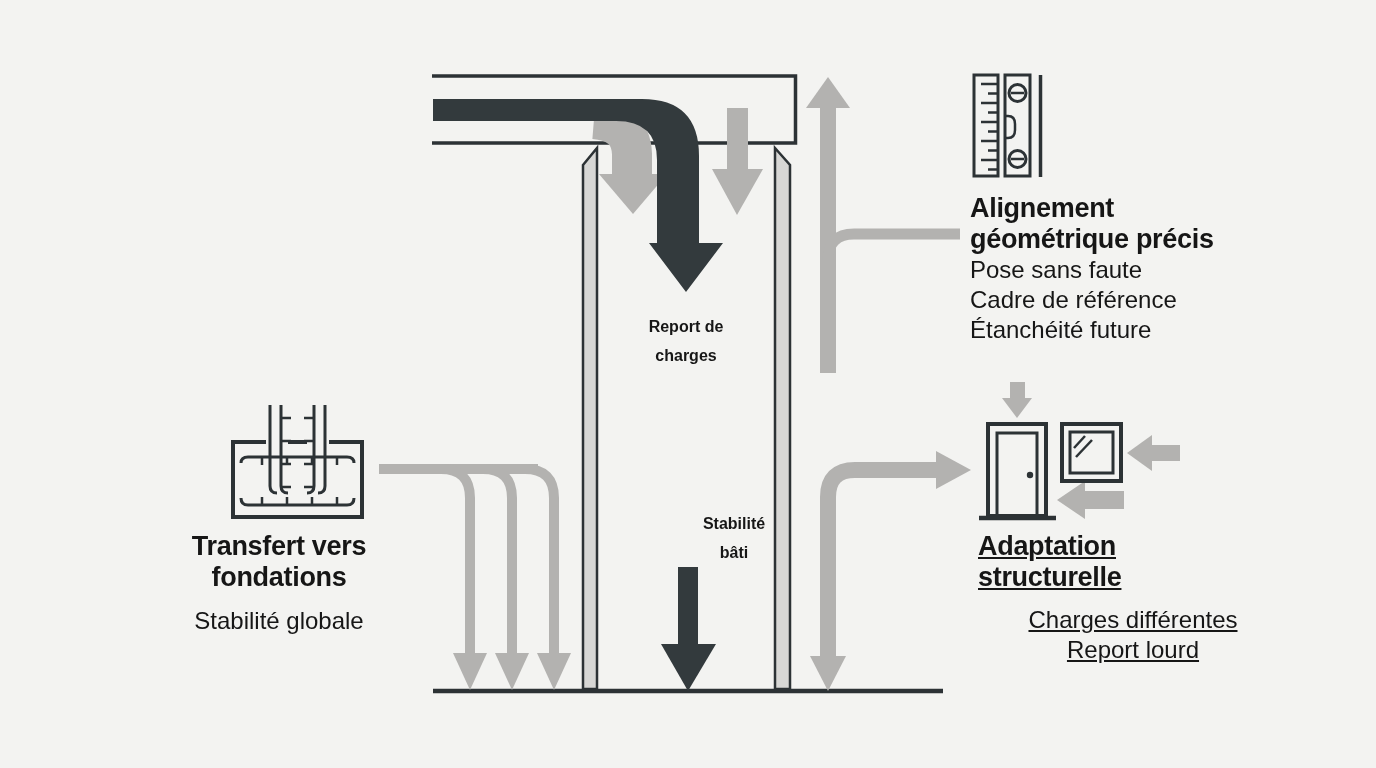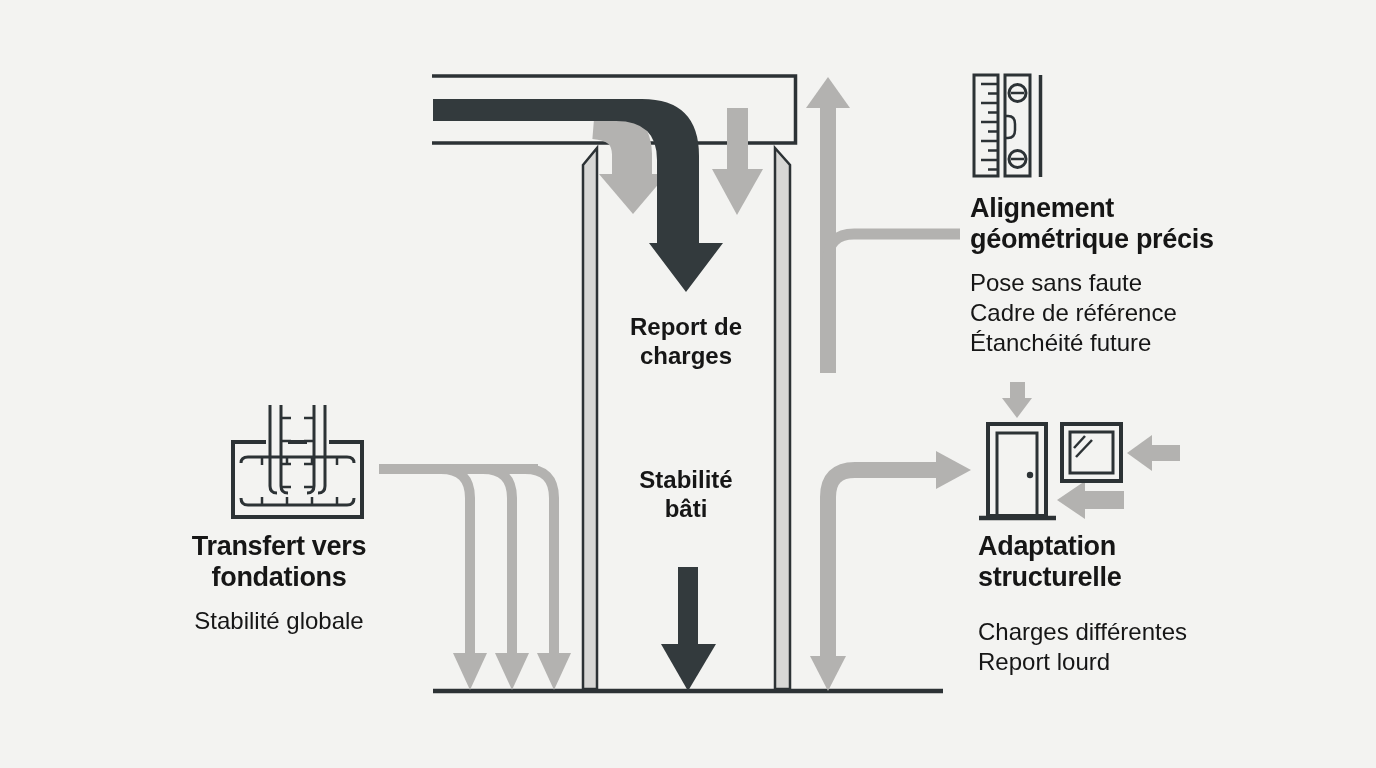--- a/index.html
+++ b/index.html
@@ -20,28 +20,28 @@
   .f-dark{fill:var(--dark-arrow);}
   .f-strip{fill:var(--column-strip);stroke:var(--ink);stroke-width:2.5;}
   .s-bg{stroke:var(--background);fill:none;}
   .note{position:absolute;}
   .note-title{font-weight:bold;font-size:27px;line-height:31px;white-space:pre-line;letter-spacing:-0.3px;}
   .note-list{font-size:24px;line-height:30px;}
   .note-list div{white-space:nowrap;}
   .left-note{left:158px;top:531px;width:242px;text-align:center;}
   .left-note .note-list{margin-top:13px;}
   .tr-note{left:970px;top:193px;width:310px;}
-  .tr-note .note-list{margin-top:13px;}
-  .br-note{left:978px;top:531px;width:310px;}
-  .br-note .note-list{margin-top:24px;}
+  .tr-note .note-list{}
+  .br-note{left:978px;top:531px;width:310px;text-decoration:underline;}
+  .br-note .note-list{margin-top:12px;text-align:center;}
   .col-label{
     position:absolute;left:597px;width:178px;text-align:center;
-    font-weight:bold;font-size:24px;line-height:29px;white-space:pre-line;
+    font-weight:bold;font-size:16px;line-height:29px;white-space:pre-line;
   }
-  .col-label-1{top:312px;} .col-label-2{top:401px;} .col-label-3{top:465px;}
+  .col-label-1{top:312px;} .col-label-2{top:401px;} .col-label-3{top:509px;padding-left:48px;}
 </style>
 </head>
 <body>
 
 <div class="canvas">
 
   <svg class="diagram" width="1376" height="768" viewBox="0 0 1376 768">
 
     <g>
       <path class="s-ink" stroke-width="3.5" d="M432,76 H795.5 V143 H432"></path>

